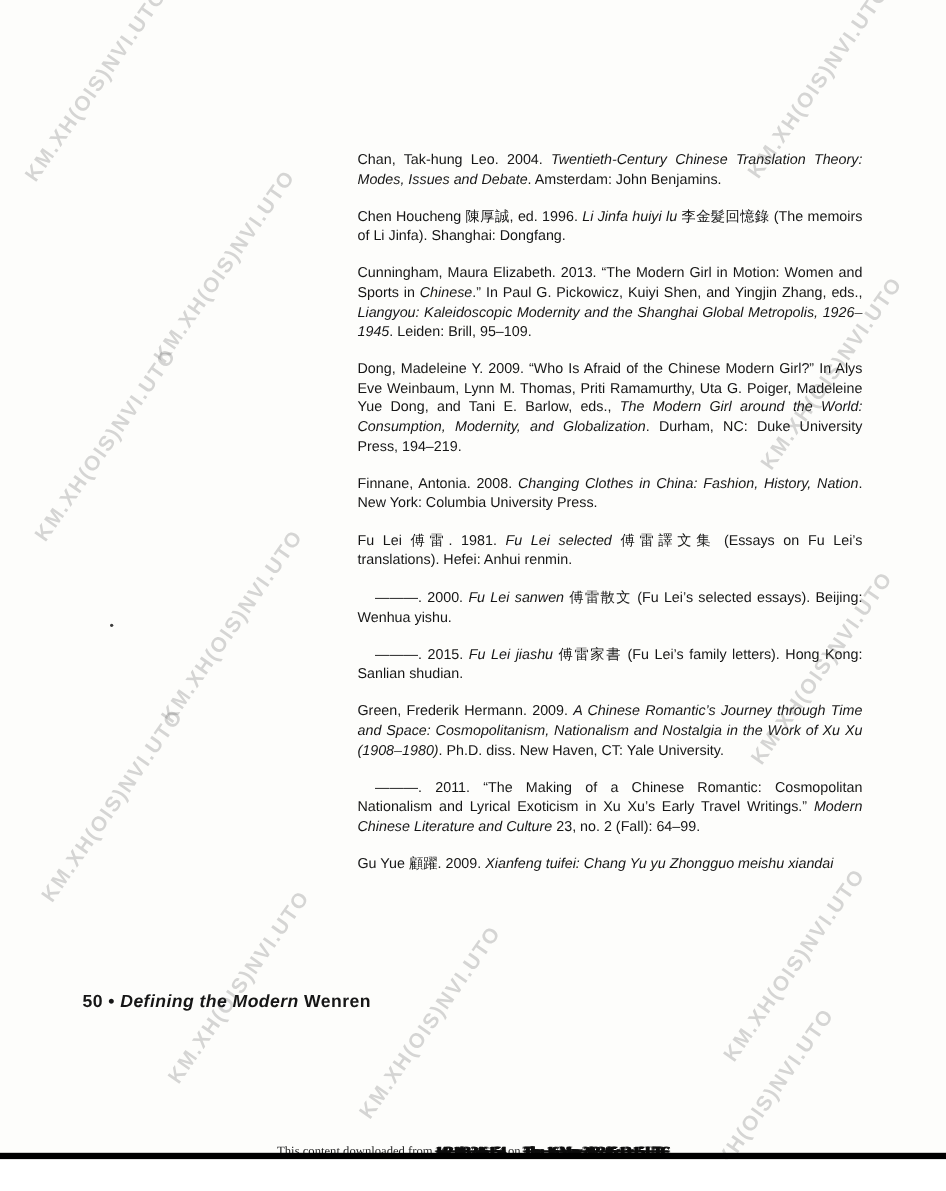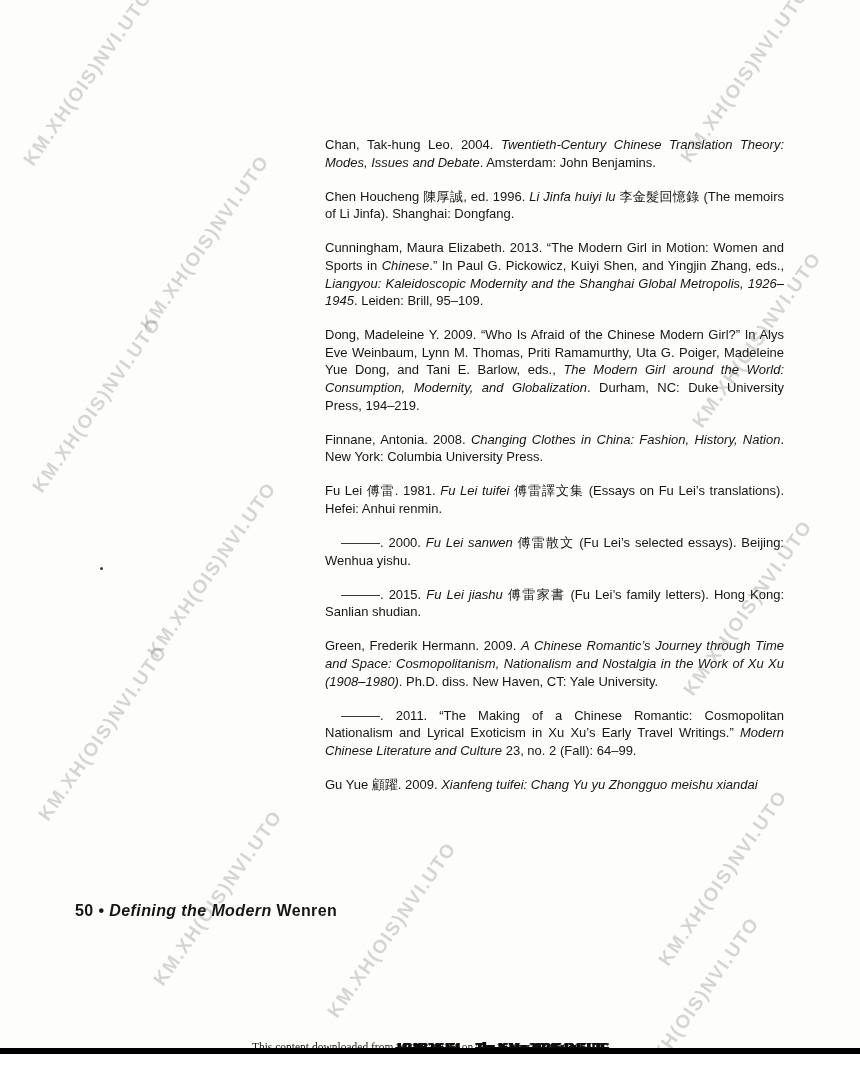--- a/index.html
+++ b/index.html
@@ -35,21 +35,21 @@
 <body>
 
 <div class="page">
 
   <div class="textblock">
       <p class="entry"><span>Chan, Tak-hung Leo. 2004. </span><i>Twentieth-Century Chinese Translation Theory: Modes, Issues and Debate</i><span>. Amsterdam: John Benjamins.</span></p>
       <p class="entry"><span>Chen Houcheng 陳厚誠, ed. 1996. </span><i>Li Jinfa huiyi lu</i><span> 李金髮回憶錄 (The memoirs of Li Jinfa). Shanghai: Dongfang.</span></p>
       <p class="entry"><span>Cunningham, Maura Elizabeth. 2013. “The Modern Girl in Motion: Women and Sports in </span><i>Chinese</i><span>.” In Paul G. Pickowicz, Kuiyi Shen, and Yingjin Zhang, eds., </span><i>Liangyou: Kaleidoscopic Modernity and the Shanghai Global Metropolis, 1926–1945</i><span>. Leiden: Brill, 95–109.</span></p>
       <p class="entry"><span>Dong, Madeleine Y. 2009. “Who Is Afraid of the Chinese Modern Girl?” In Alys Eve Weinbaum, Lynn M. Thomas, Priti Ramamurthy, Uta G. Poiger, Madeleine Yue Dong, and Tani E. Barlow, eds., </span><i>The Modern Girl around the World: Consumption, Modernity, and Globalization</i><span>. Durham, NC: Duke University Press, 194–219.</span></p>
       <p class="entry"><span>Finnane, Antonia. 2008. </span><i>Changing Clothes in China: Fashion, History, Nation</i><span>. New York: Columbia University Press.</span></p>
-      <p class="entry"><span>Fu Lei 傅雷. 1981. </span><i>Fu Lei tuifei</i><span> 傅雷譯文集 (Essays on Fu Lei’s translations). Hefei: Anhui renmin.</span></p>
+      <p class="entry"><span>Fu Lei 傅雷. 1981. </span><i>Fu Lei selected</i><span> 傅雷譯文集 (Essays on Fu Lei’s translations). Hefei: Anhui renmin.</span></p>
       <p class="entry indent"><span>———. 2000. </span><i>Fu Lei sanwen</i><span> 傅雷散文 (Fu Lei’s selected essays). Beijing: Wenhua yishu.</span></p>
       <p class="entry indent"><span>———. 2015. </span><i>Fu Lei jiashu</i><span> 傅雷家書 (Fu Lei’s family letters). Hong Kong: Sanlian shudian.</span></p>
       <p class="entry"><span>Green, Frederik Hermann. 2009. </span><i>A Chinese Romantic’s Journey through Time and Space: Cosmopolitanism, Nationalism and Nostalgia in the Work of Xu Xu (1908–1980)</i><span>. Ph.D. diss. New Haven, CT: Yale University.</span></p>
       <p class="entry indent"><span>———. 2011. “The Making of a Chinese Romantic: Cosmopolitan Nationalism and Lyrical Exoticism in Xu Xu’s Early Travel Writings.” </span><i>Modern Chinese Literature and Culture</i><span> 23, no. 2 (Fall): 64–99.</span></p>
       <p class="entry"><span>Gu Yue 顧躍. 2009. </span><i>Xianfeng tuifei: Chang Yu yu Zhongguo meishu xiandai</i></p>
     </div>
 
   <div class="footer"><span>50</span><span> • </span><span class="ital">Defining the Modern</span><span> Wenren</span></div>
 
   <div class="speck"></div>

